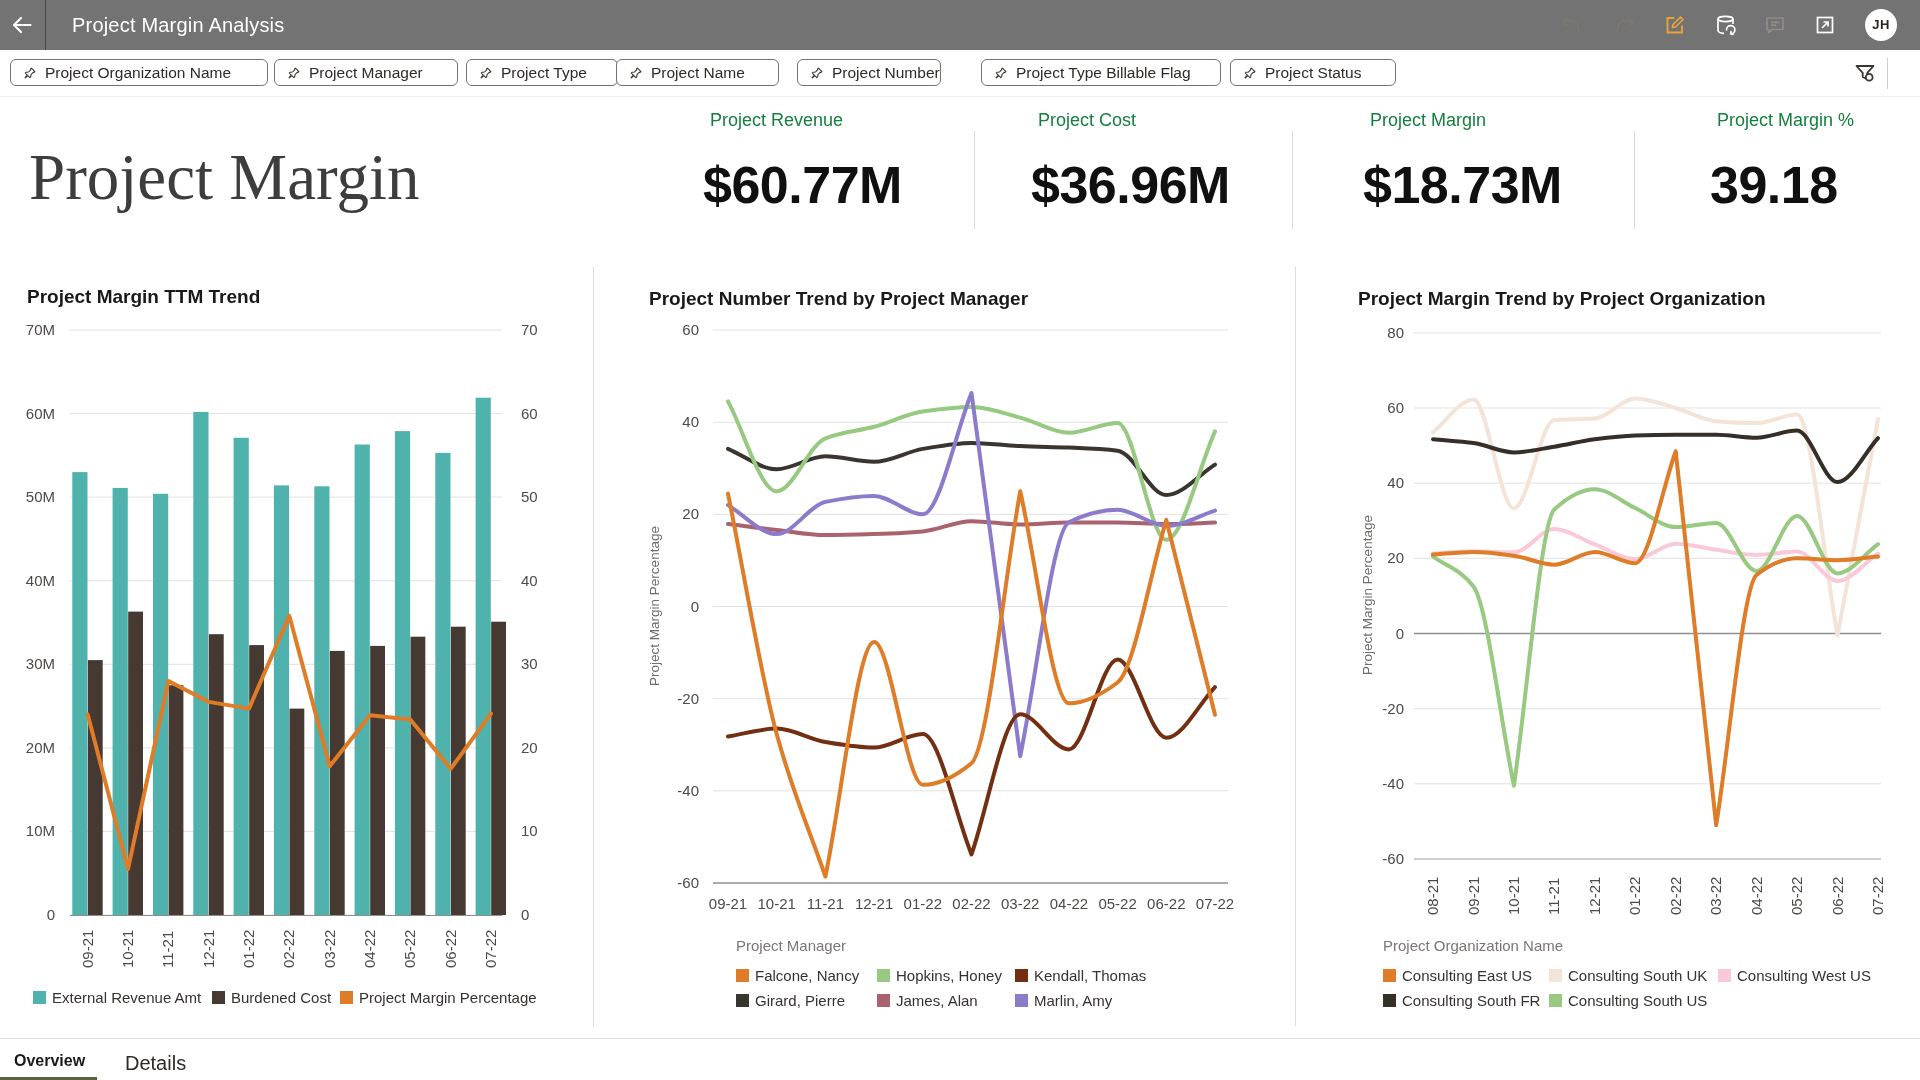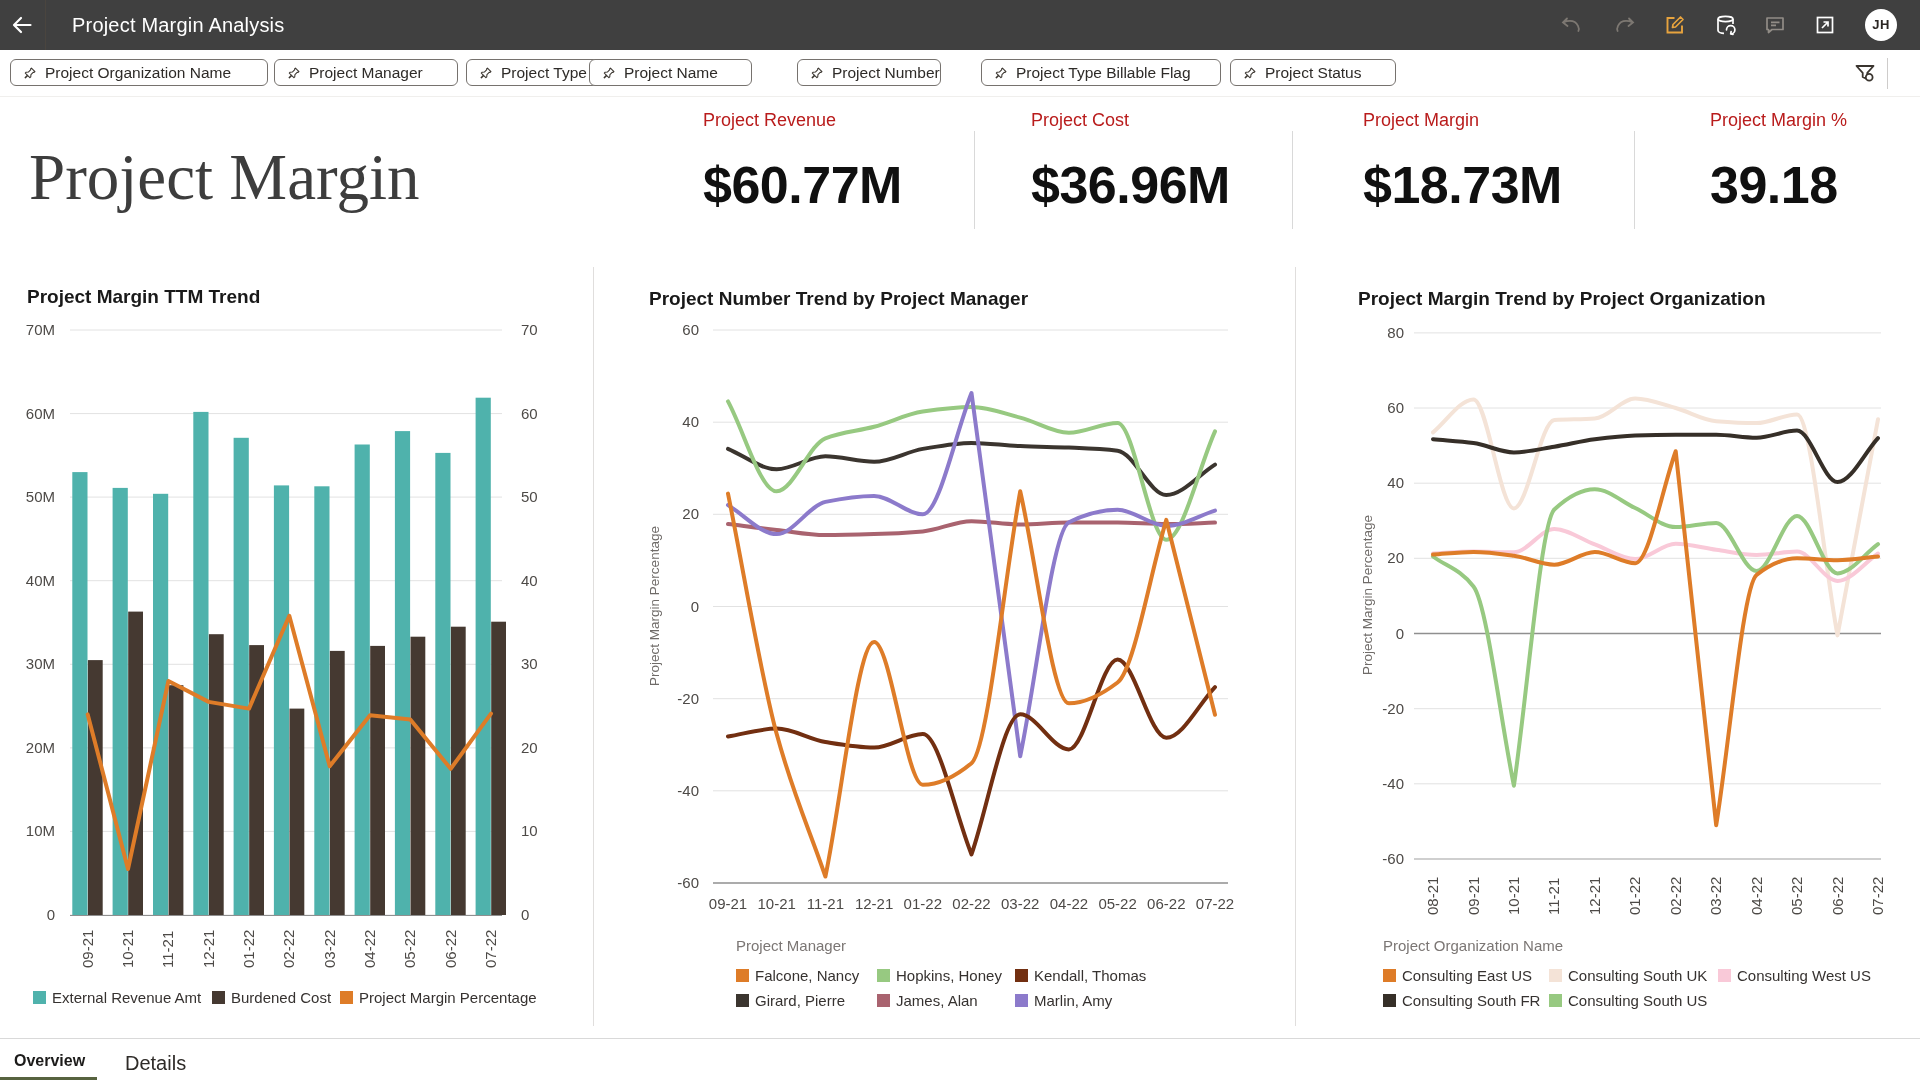--- a/index.html
+++ b/index.html
@@ -1,31 +1,31 @@
 <!DOCTYPE html>
 <html><head><meta charset="utf-8">
 <style>
 * { margin:0; padding:0; box-sizing:border-box; }
 html,body { width:1920px; height:1080px; background:#fff; font-family:"Liberation Sans", sans-serif; overflow:hidden; position:relative; }
-#topbar { position:absolute; left:0; top:0; width:1920px; height:50px; background:#404040; }
+#topbar { position:absolute; left:0; top:0; width:1920px; height:50px; background:#737373; }
 #topbar .divider { position:absolute; left:45px; top:0; width:1px; height:50px; background:#4a453f; }
 #topbar .title { position:absolute; left:72px; top:14px; font-size:20px; color:#fff; letter-spacing:0.2px; }
 .back { position:absolute; left:10px; top:13px; width:24px; height:24px; }
 .tbi { position:absolute; top:13px; width:24px; height:24px; }
 .avatar { position:absolute; left:1865px; top:9px; width:32px; height:32px; border-radius:50%; background:#fff; color:#2B2623; font-size:13px; font-weight:bold; text-align:center; line-height:32px; letter-spacing:0.5px; }
 #filterbar { position:absolute; left:0; top:50px; width:1920px; height:47px; background:#fff; border-bottom:1px solid #f0efed; }
 .pill { position:absolute; top:9px; height:27px; border:1px solid #76726e; border-radius:6px; background:#fff; display:flex; align-items:center; padding-left:12px; }
 .pill span { font-size:15.5px; color:#2e2b28; margin-left:8px; white-space:nowrap; }
 .pin { flex:0 0 auto; }
 .funnel { position:absolute; left:1853px; top:10px; width:24px; height:26px; }
 #filterbar .enddiv { position:absolute; left:1887px; top:8px; width:1px; height:31px; background:#cecccb; }
 #kpirow { position:absolute; left:0; top:97px; width:1920px; height:143px; background:#fff; }
 .bigtitle { position:absolute; left:29px; top:43px; font-family:"Liberation Serif", serif; font-size:65px; color:#3d3d3d; }
 .kpi { position:absolute; top:0; }
-.kl { position:absolute; top:13px; font-size:18px; color:#b91c1c; white-space:nowrap; }
+.kl { position:absolute; top:13px; font-size:18px; color:#15803d; white-space:nowrap;margin-left:7px; }
 .kv { position:absolute; top:58px; font-size:52px; font-weight:bold; color:#101010; white-space:nowrap; letter-spacing:-0.5px;text-align:right; }
 .ksep { position:absolute; top:34px; width:1px; height:98px; background:#d9d9d9; }
 #charts { position:absolute; left:0; top:0; width:1920px; height:1080px; }
 .ctitle { position:absolute; font-size:19px; font-weight:bold; color:#191919;margin-top:8px; }
 .vdiv { position:absolute; top:267px; width:1px; height:759px; background:#e0dedd; }
 .ax { font-size:15px; fill:#4d4a47; }
 .at { font-size:13.5px; fill:#6f6b68; }
 .lg { font-size:15px; fill:#363230; }
 .lt { font-size:15px; fill:#7b7674; }
 #tabbar { position:absolute; left:0; top:1038px; width:1920px; height:42px; border-top:1px solid #d9d9d9; background:#fff; }
@@ -267,21 +267,21 @@
         <path d="M14.5 3.5 L20.5 9.5 L19 11 L17.8 10.6 L13.6 14.8 L13.3 18.6 L11.8 20.1 L8.2 16.5 L4.2 20.5 L3.5 19.8 L7.5 15.8 L3.9 12.2 L5.4 10.7 L9.2 10.4 L13.4 6.2 L13 5z" fill="none" stroke="#3a352f" stroke-width="1.8" stroke-linejoin="round"></path>
       </svg>
       <span>Project Manager</span>
     </div>
 <div class="pill" style="left:466px;width:152px">
       <svg class="pin" width="14" height="14" viewBox="0 0 24 24">
         <path d="M14.5 3.5 L20.5 9.5 L19 11 L17.8 10.6 L13.6 14.8 L13.3 18.6 L11.8 20.1 L8.2 16.5 L4.2 20.5 L3.5 19.8 L7.5 15.8 L3.9 12.2 L5.4 10.7 L9.2 10.4 L13.4 6.2 L13 5z" fill="none" stroke="#3a352f" stroke-width="1.8" stroke-linejoin="round"></path>
       </svg>
       <span>Project Type</span>
     </div>
-<div class="pill" style="left:589px;width:163px">
+<div class="pill" style="left:616px;width:163px">
       <svg class="pin" width="14" height="14" viewBox="0 0 24 24">
         <path d="M14.5 3.5 L20.5 9.5 L19 11 L17.8 10.6 L13.6 14.8 L13.3 18.6 L11.8 20.1 L8.2 16.5 L4.2 20.5 L3.5 19.8 L7.5 15.8 L3.9 12.2 L5.4 10.7 L9.2 10.4 L13.4 6.2 L13 5z" fill="none" stroke="#3a352f" stroke-width="1.8" stroke-linejoin="round"></path>
       </svg>
       <span>Project Name</span>
     </div>
 <div class="pill" style="left:797px;width:144px">
       <svg class="pin" width="14" height="14" viewBox="0 0 24 24">
         <path d="M14.5 3.5 L20.5 9.5 L19 11 L17.8 10.6 L13.6 14.8 L13.3 18.6 L11.8 20.1 L8.2 16.5 L4.2 20.5 L3.5 19.8 L7.5 15.8 L3.9 12.2 L5.4 10.7 L9.2 10.4 L13.4 6.2 L13 5z" fill="none" stroke="#3a352f" stroke-width="1.8" stroke-linejoin="round"></path>
       </svg>
       <span>Project Number</span>

